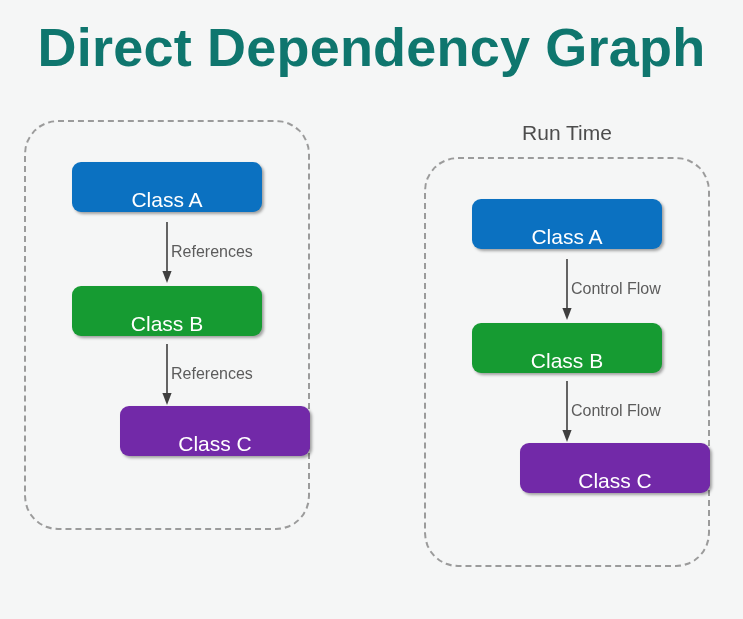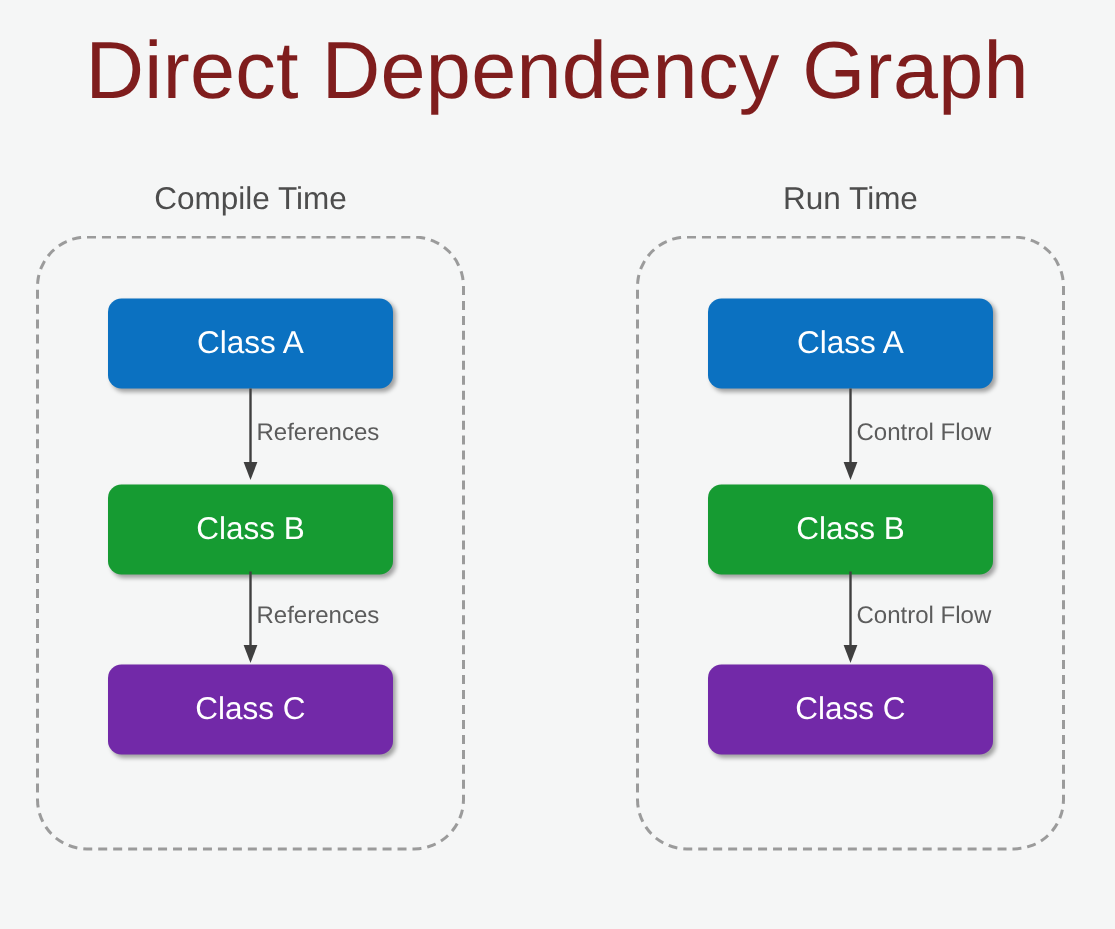--- a/index.html
+++ b/index.html
@@ -61,35 +61,35 @@
     border-radius: 34px;
     box-sizing: border-box;
   }
 
   
   .node {
     position: absolute;
     left: 50%;
     transform: translateX(-50%);
     width: 190px;
-    height: 60px;
+    height: 50px;
     border-radius: 9px;
     display: flex;
-    align-items: center;
+    align-items: flex-end;
     justify-content: center;
     color: #ffffff;
     font-size: 21px;
     font-weight: 400;
     box-shadow: 2px 2px 3px rgba(0, 0, 0, 0.35);
     box-sizing: border-box;
     white-space: nowrap;
   }
   .node-0 { top: 40px;  background: #0b71c1; }
   .node-1 { top: 164px; background: #169b32; }
-  .node-2 { top: 284px; background: #7229a8; }
+  .node-2 { top: 284px; background: #7229a8; margin-left: 48px; }
 
   
   .arrow {
     position: absolute;
     left: 50%;
     transform: translateX(-50%);
     width: 14px;
     height: 62px;
   }
   .arrow svg { display: block; overflow: visible; }
@@ -106,24 +106,23 @@
     line-height: 1;
   }
   .arrow-label-0 { top: 122px; }
   .arrow-label-1 { top: 244px; }
 </style>
 </head>
 <body style="background: rgb(245, 246, 246);">
 
 <div id="diagram-root">
 
-  <div class="diagram-title" style="color: #7f1d1d;">Direct Dependency Graph</div>
+  <div class="diagram-title" style="color: #0f766e; font-weight: bold;">Direct Dependency Graph</div>
 
   <div class="panel panel-left">
-    <div class="panel-heading">Compile Time</div>
 
     <div class="panel-box">
 
       <div class="node node-0" style="background: rgb(11, 113, 193);">
         <span>Class A</span>
       </div>
 
       <div class="arrow arrow-0">
         <svg width="14" height="62" viewBox="0 0 14 62">
           <line x1="7" y1="0" x2="7" y2="52" stroke="#3f3f3f" stroke-width="1.6"></line>

